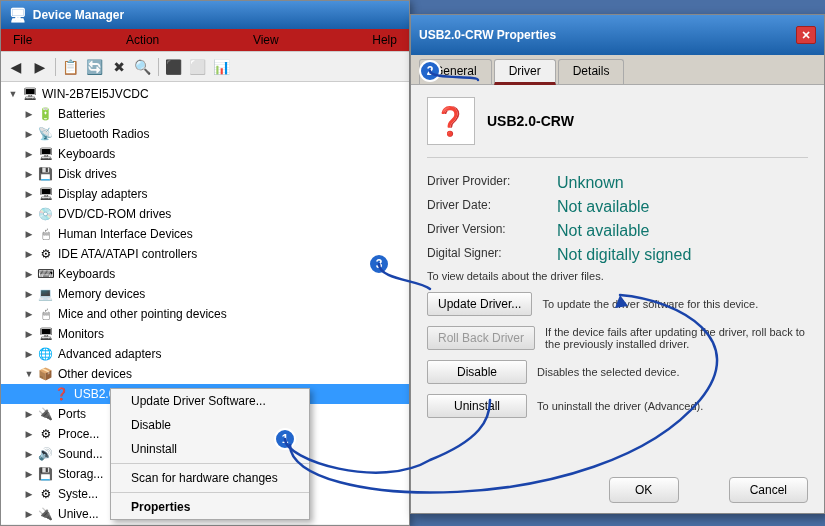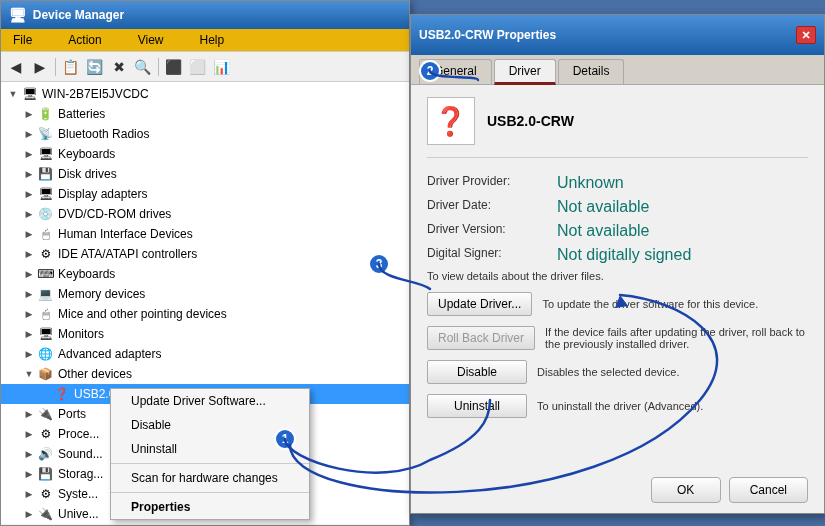--- a/index.html
+++ b/index.html
@@ -35,25 +35,26 @@
       font-size: 12px;
       font-weight: bold;
     }
 
     .dm-titlebar .title-icon {
       margin-right: 6px;
       font-size: 14px;
     }
 
     .dm-menu {
-      background: #eab308;
+      background: #b91c1c;
       border-bottom: 1px solid #ccc;
       display: flex;
       padding: 2px 4px;
-      gap: 20px;
+      gap: 2px;
+      justify-content: space-between;
     }
 
     .dm-menu span {
       padding: 2px 8px;
       cursor: pointer;
       font-size: 12px;
     }
 
     .dm-toolbar {
       background: #f0f0f0;
@@ -339,20 +340,21 @@
 
     .footer-btn {
       padding: 5px 20px;
       font-size: 12px;
       border: 1px solid #aaa;
       background: linear-gradient(to bottom, #fefefe, #e0e0e0);
       cursor: pointer;
       border-radius: 4px;
       min-width: 70px;
       text-align: center;
+      margin-left: 42px;
     }
 
     
     .annotation-svg {
       position: absolute;
       top: 0;
       left: 0;
       width: 825px;
       height: 526px;
       pointer-events: none;

